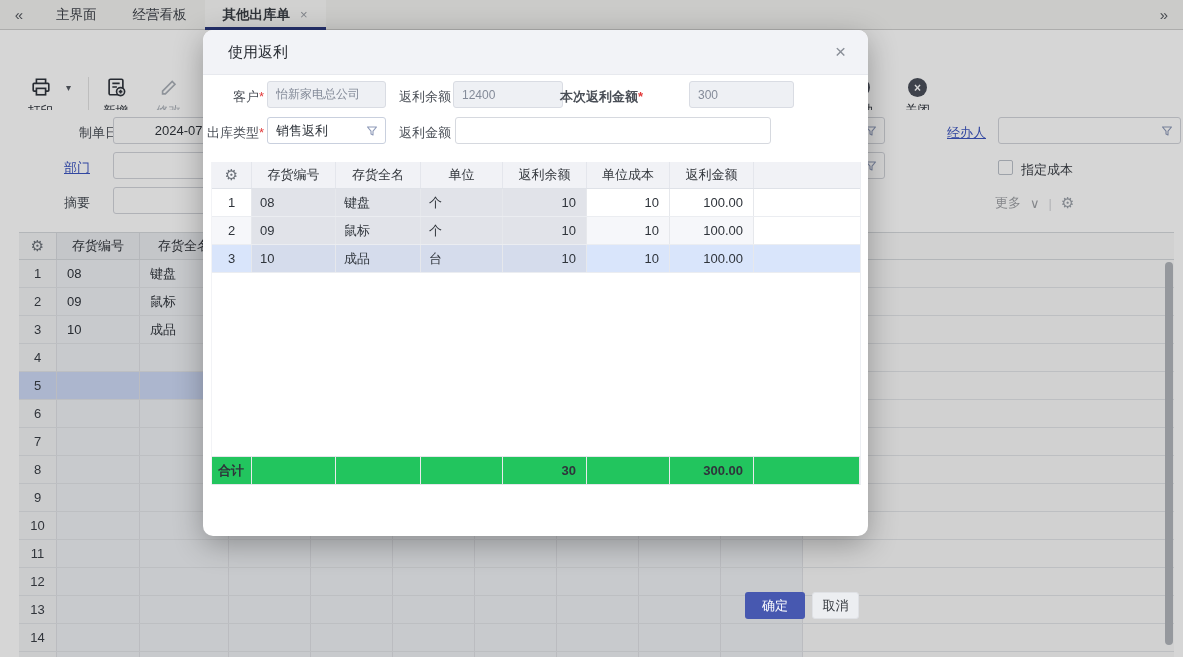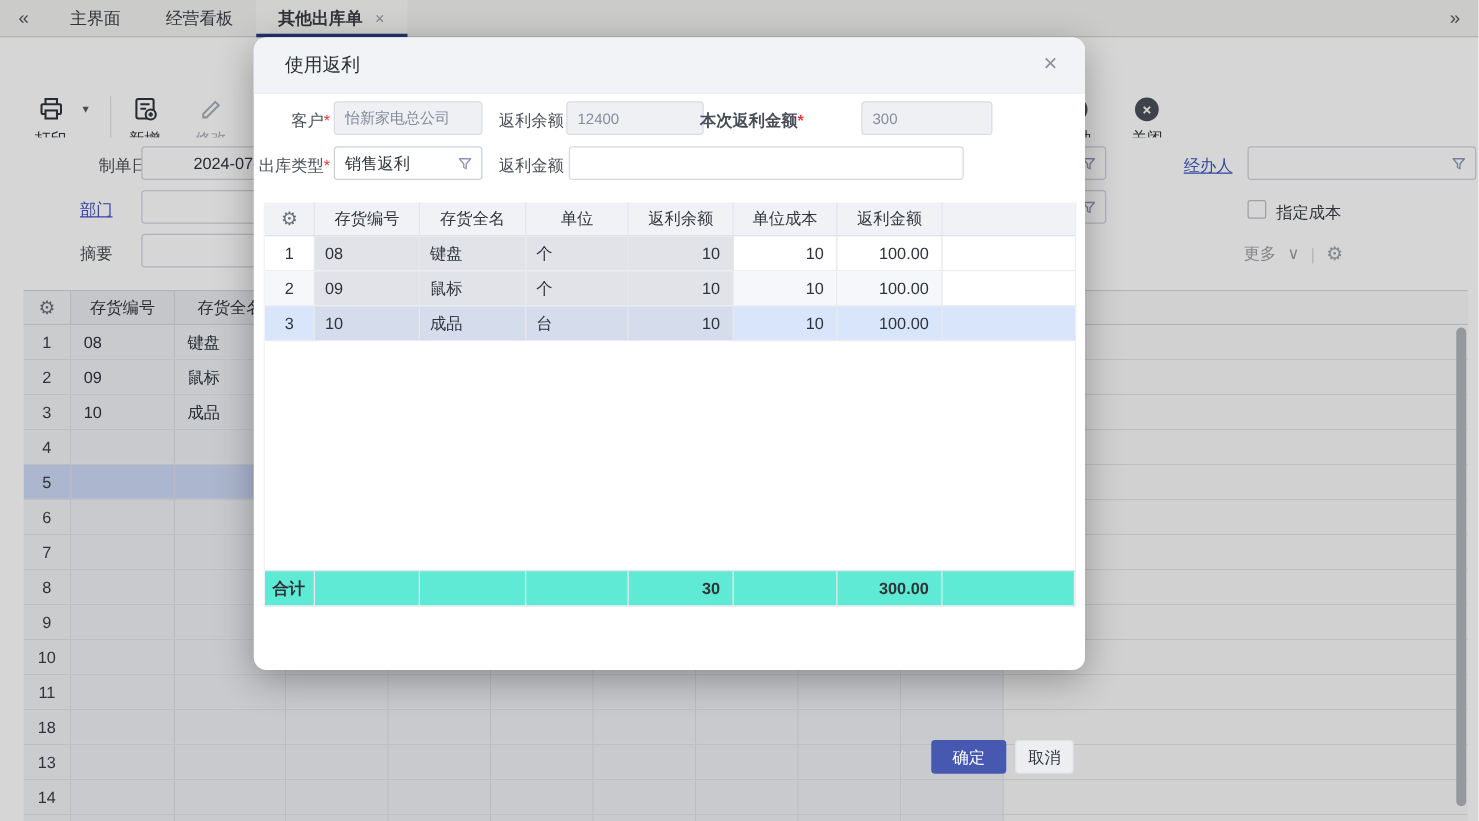--- a/index.html
+++ b/index.html
@@ -98,21 +98,21 @@
   .m-c0 { width:40px; justify-content:center; padding:0; }
   .m-c1 { width:84px; } .m-c2 { width:85px; } .m-c3 { width:82px; }
   .m-c4 { width:84px; } .m-c5 { width:83px; } .m-c6 { width:84px; }
   .m-c7 { flex:1; border-right:none; }
   .num-cell { justify-content:flex-end; padding-right:10px; }
   .m-cell.ro { background:#e1e3e9; }
   .m-row.alt .m-cell.ed, .m-row.alt .m-c0 { background:#f6f7fa; }
   .m-row.selrow .m-cell.ro { background:#d5dcec; }
   .m-row.selrow .m-cell.ed, .m-row.selrow .m-c0, .m-row.selrow .m-c7 { background:#d9e5fb; }
   .m-spacer { flex:1; }
-  .m-total { display:flex; height:29px; background:#5eead4; border-top:1px solid #e4e6ea;
+  .m-total { display:flex; height:29px; background:#22c55e; border-top:1px solid #e4e6ea;
              border-bottom:1px solid #e4e6ea; font-weight:bold; }
   .m-total .m-cell { background:transparent; border-right:1px solid #e8eaec; }
 
   .m-btn { position:absolute; height:27px; border:none; border-radius:3px; font-family:inherit;
            font-size:13px; cursor:pointer; display:flex; align-items:center; justify-content:center; }
   .btn-gray { background:#eceef1; border:1px solid #dfe1e5; color:#33373d; padding:0 12px; }
   .btn-primary { background:#4758b0; color:#fff; }
 </style>
 </head>
 <body>
@@ -374,21 +374,21 @@
             <div class="bg-cell bg-c-x"></div>
             <div class="bg-cell bg-c-x"></div>
             <div class="bg-cell bg-c-x"></div>
             <div class="bg-cell bg-c-x"></div>
             <div class="bg-cell bg-c-x"></div>
             <div class="bg-cell bg-c-x"></div>
             <div class="bg-cell bg-c-x"></div>
             <div class="bg-cell bg-c-fill"></div>
           </div>
           <div class="bg-row">
-            <div class="bg-cell bg-c-num">18</div>
+            <div class="bg-cell bg-c-num">12</div>
             <div class="bg-cell bg-c-code"></div>
             <div class="bg-cell bg-c-name"></div>
             <div class="bg-cell bg-c-x"></div>
             <div class="bg-cell bg-c-x"></div>
             <div class="bg-cell bg-c-x"></div>
             <div class="bg-cell bg-c-x"></div>
             <div class="bg-cell bg-c-x"></div>
             <div class="bg-cell bg-c-x"></div>
             <div class="bg-cell bg-c-x"></div>
             <div class="bg-cell bg-c-fill"></div>

